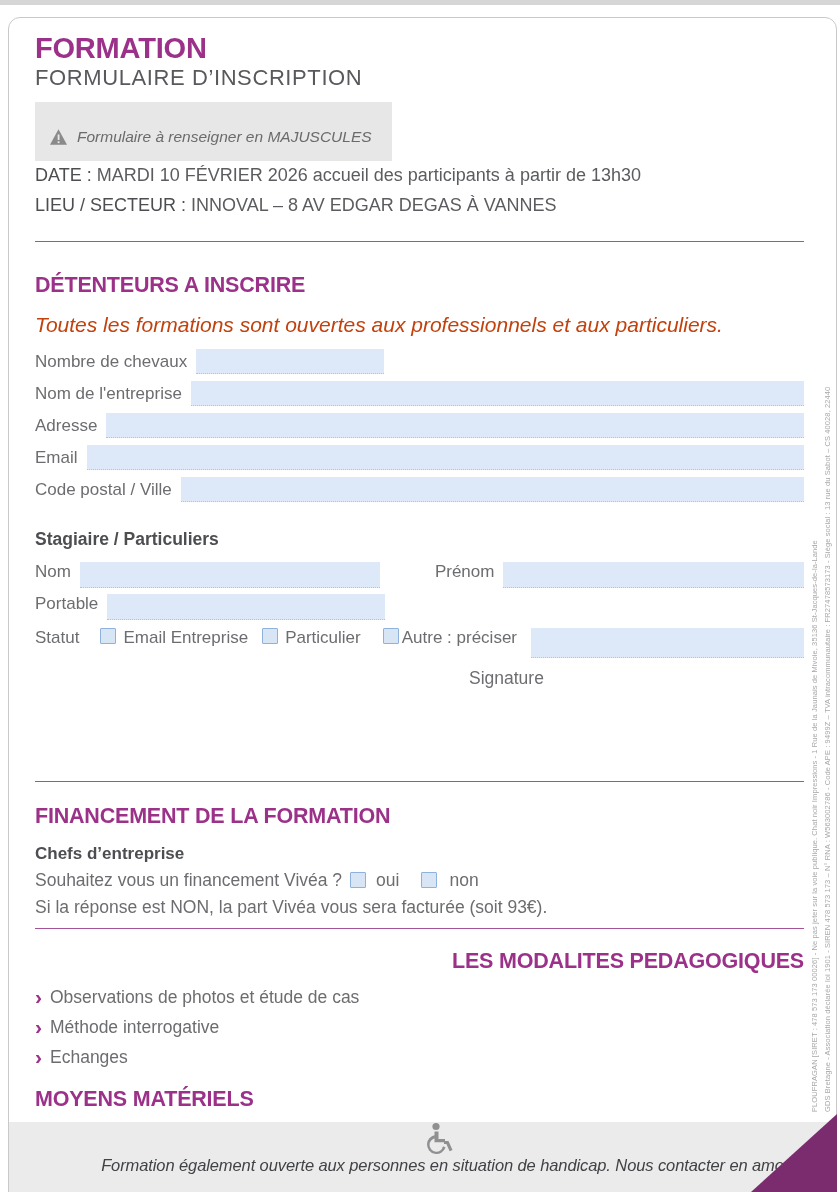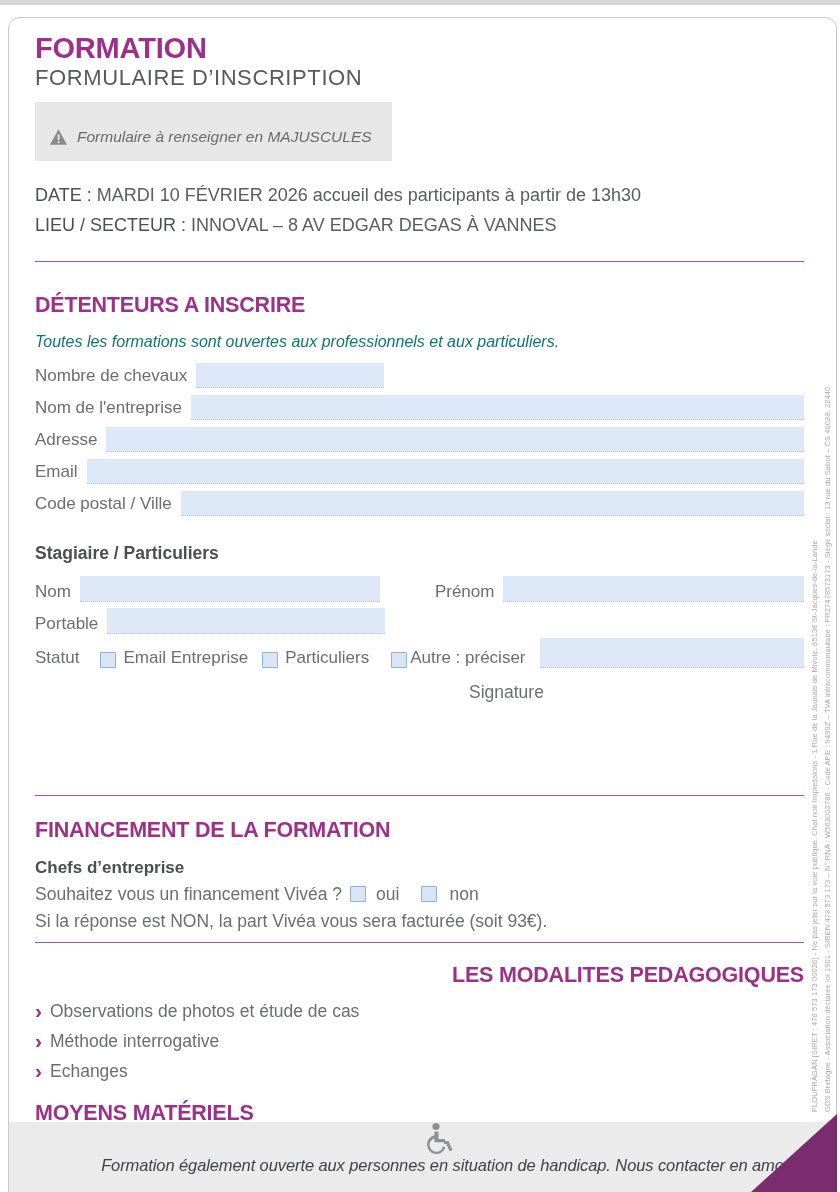--- a/index.html
+++ b/index.html
@@ -18,45 +18,45 @@
 
   .title { font-size:29px; font-weight:800; letter-spacing:-0.2px; color:var(--accent,#9b3189); line-height:31px; }
   .subtitle { font-size:22px; font-weight:400; letter-spacing:0.6px; color:#58595c; line-height:26px; margin-top:1px; }
 
   .warning-box {
     margin-top:11px; display:inline-flex; align-items:center; gap:10px;
     background:var(--warning-bg,#e7e7e7); height:59px; padding:10px 20px 0 15px;
   }
   .warning-box .wtext { font-size:15.5px; font-style:italic; color:#6a6b6d; }
 
-  .date-block { margin-top:20px; font-size:18px; color:#5b5c5f; line-height:29.5px; }
+  .date-block { font-size:18px; color:#5b5c5f; line-height:29.5px; }
   .date-block .lbl { color:#4d4e51; }
 
   .divider { border:none; border-top:1.5px solid var(--divider,#a4539b); width:100%; }
   .div1 { margin-top:21px; }
   .div2 { margin-top:92px; }
   .div3 { margin-top:9px; }
 
   .sec-h { font-size:21.5px; font-weight:800; letter-spacing:-0.2px; color:var(--accent,#9b3189); line-height:26px; }
   .h-detenteurs { margin-top:30px; }
   .h-financement { margin-top:21px; }
   .h-modalites { margin-top:19px;text-align:right; }
   .h-moyens { margin-top:14px; }
 
-  .note { margin-top:15px; font-size:16px; font-style:italic; color:#0f766e; }
+  .note { margin-top:15px; font-size:21px; font-style:italic; color:#c2410c; }
 
   .rows { margin-top:12px; }
   .frow { display:flex; align-items:center; height:25px; margin-bottom:7px; }
   .frow .lab { font-size:17px; color:#6c6d70; white-space:nowrap; margin-right:9px; }
   .field { background:var(--field-bg,#dde9f8); height:25px; border-bottom:1px dotted #aac4e6; }
   .grow { flex:1 1 auto; }
 
   .sub-h { margin-top:27px; font-size:17.5px; font-weight:700; color:#4d4e51; }
 
-  .frow2 { display:flex; align-items:flex-end; height:26px; margin-top:8px; }
+  .frow2 { display:flex; align-items:flex-start; height:26px; margin-top:8px; }
   .frow2 .lab { font-size:17px; color:#6c6d70; white-space:nowrap; margin-right:9px; }
   .frow2 .field { height:26px; }
 
   .cb {
     display:inline-block; width:16px; height:16px; flex:0 0 16px;
     background:#d8e5f5; border:1.5px solid var(--checkbox-border,#8fb2dd); border-radius:1px;
   }
   .opt { font-size:17px; color:#6c6d70; white-space:nowrap; }
 
   .signature { margin-top:14px; margin-left:434px; font-size:17.5px; color:#6d6e71; }
@@ -148,21 +148,21 @@
     <div class="frow2" style="margin-top:6px">
       <span class="lab">Portable</span>
       <div class="field" style="width:278px"></div>
     </div>
 
     <div class="frow2">
       <span class="lab" style="margin-right:21px">Statut</span>
       <span class="cb"></span>
       <span class="opt" style="margin-left:7px">Email Entreprise</span>
       <span class="cb" style="margin-left:14px"></span>
-      <span class="opt" style="margin-left:7px">Particuliers</span>
+      <span class="opt" style="margin-left:7px">Particulier</span>
       <span class="cb" style="margin-left:22px"></span>
       <span class="opt" style="margin-left:3px">Autre : préciser</span>
       <div class="field grow" style="height:30px; margin-left:14px"></div>
     </div>
 
     <div class="signature">Signature</div>
 
     <hr class="divider div2">
 
     <div class="sec-h h-financement">FINANCEMENT DE LA FORMATION</div>

